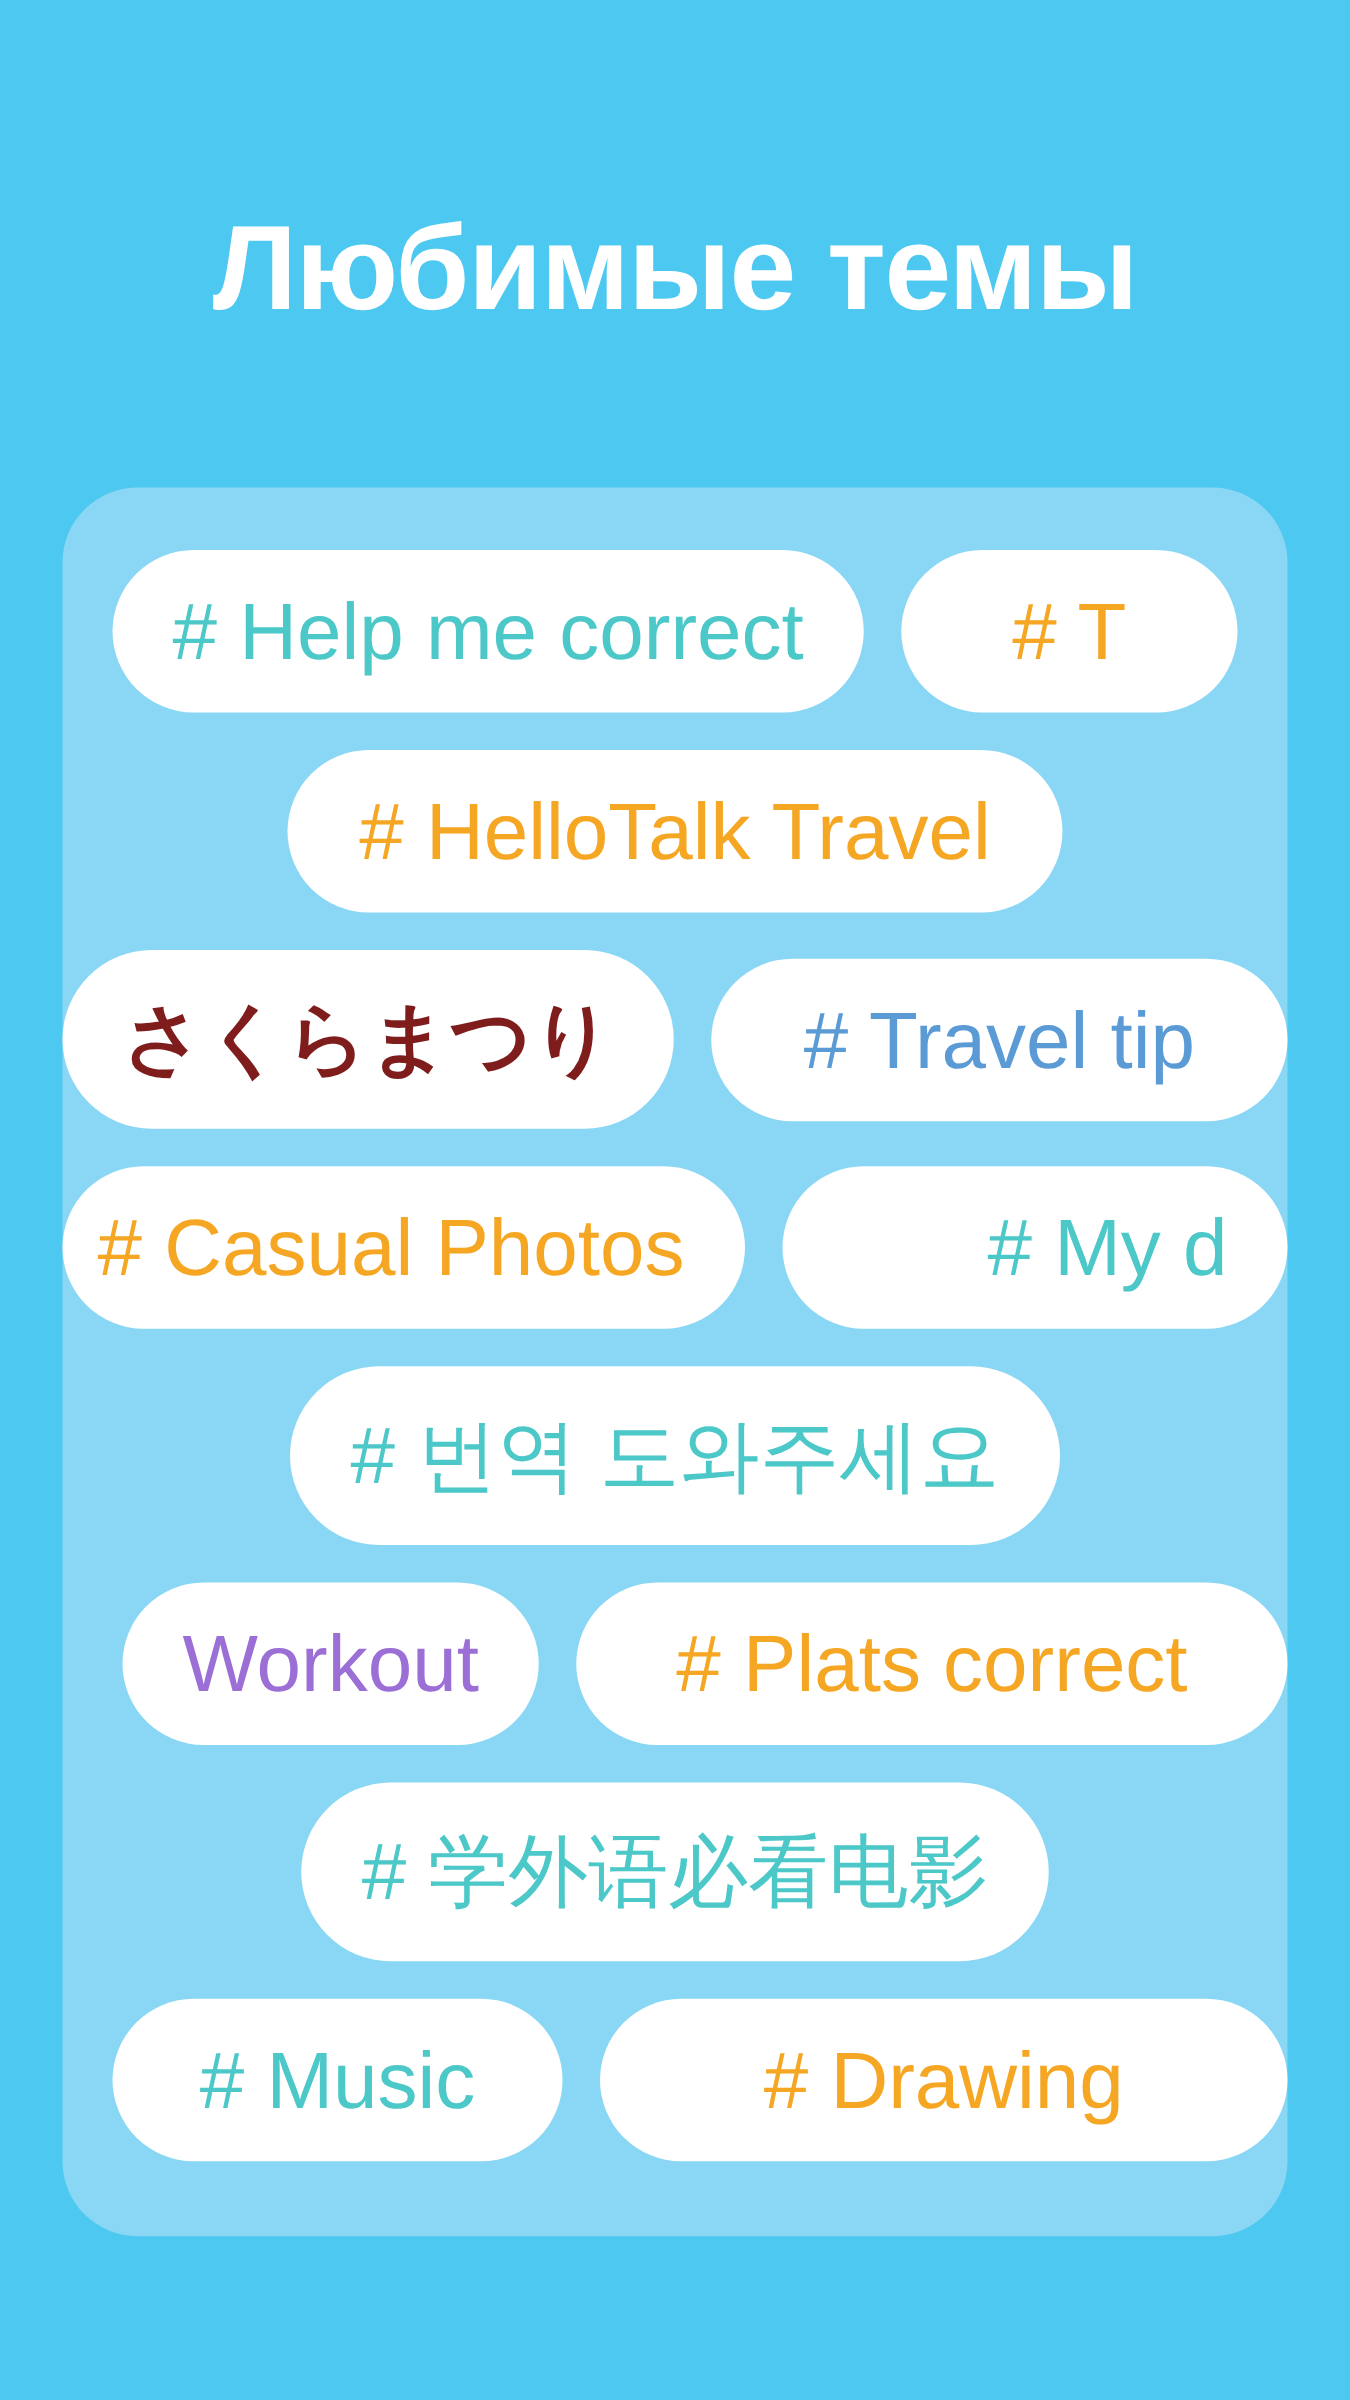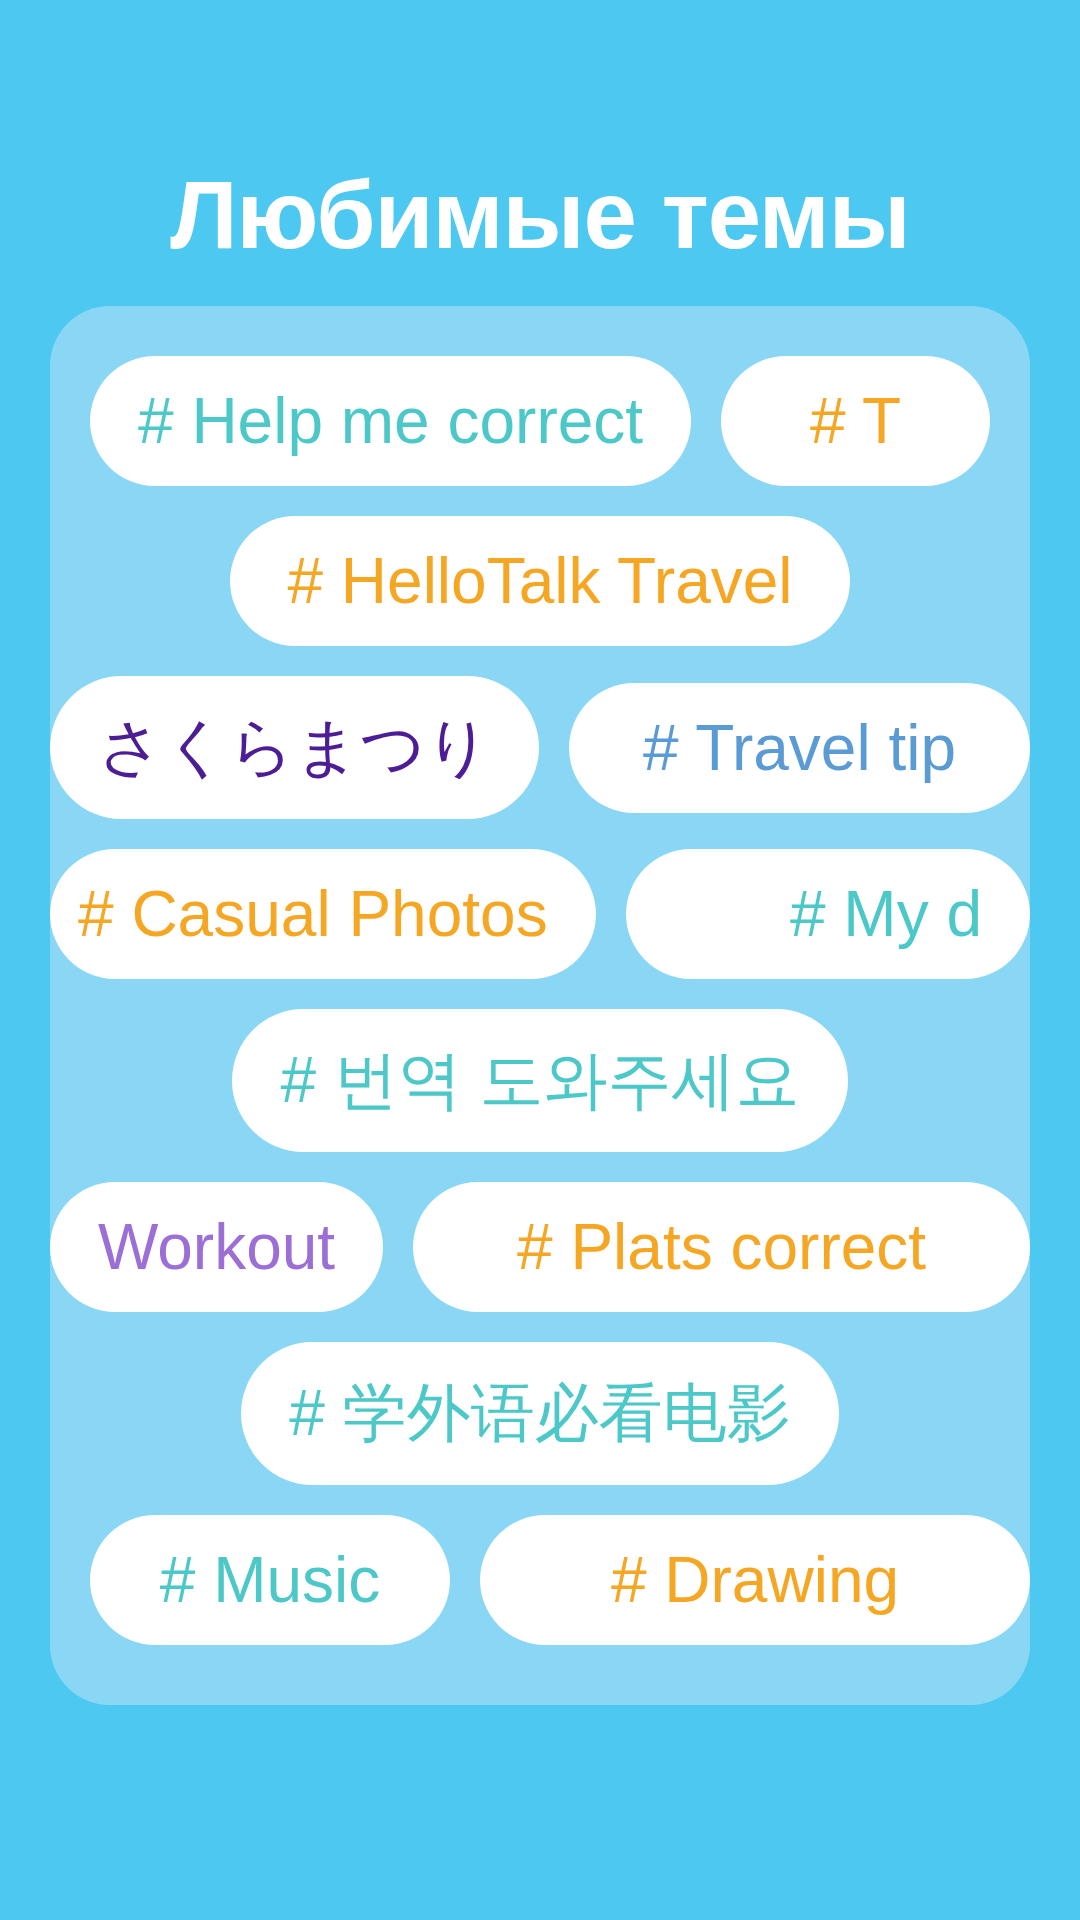--- a/index.html
+++ b/index.html
@@ -17,21 +17,21 @@
       overflow: hidden;
       position: relative;
     }
 
     .page-title {
       text-align: center;
       color: white;
       font-size: 96px;
       font-weight: 600;
       padding-top: 160px;
-      padding-bottom: 36px;
+      padding-bottom: 120px;
       letter-spacing: -1px;
     }
 
     .card-container {
       background-color: rgba(180, 225, 248, 0.6);
       border-radius: 60px;
       margin: 0 50px;
       padding: 50px 40px 60px 40px;
       display: flex;
       flex-direction: column;
@@ -67,21 +67,21 @@
       justify-content: flex-start;
     }
 
     .row-1 .tag-pill:first-child {
       flex: 0 0 auto;
     }
 
     
     .color-teal { color: #4DC8C8; }
     .color-orange { color: #F5A623; }
-    .color-pink { color: #4c1d95; }
+    .color-pink { color: #7f1d1d; font-weight: bold; }
     .color-blue { color: #5B9BD5; }
     .color-purple { color: #9B6FD6; }
 
     .row-center {
       justify-content: center;
     }
   </style>
 </head>
 <body>
 
@@ -115,21 +115,21 @@
     </div>
     <div class="tag-pill color-teal" style="flex: 1; overflow: hidden; border-radius: 100px; justify-content: flex-end;">
       <span># My d</span>
     </div>
   </div>
 
   <div class="tag-row row-center">
     <div class="tag-pill color-teal" style="flex: 0 0 600px;"># 번역 도와주세요</div>
   </div>
 
-  <div class="tag-row" style="margin-left: -40px; margin-right: -40px;">
+  <div class="tag-row" style="margin-left: -40px; margin-right: -40px; padding-left: 48px;">
     <div class="tag-pill color-purple" style="flex: 0 0 300px; border-radius: 100px;">
       <span>Workout</span>
     </div>
     <div class="tag-pill color-orange" style="flex: 1; overflow: hidden; border-radius: 100px;">
       <span># Plats correct</span>
     </div>
   </div>
 
   <div class="tag-row row-center">
     <div class="tag-pill color-teal" style="flex: 0 0 560px;"># 学外语必看电影</div>

